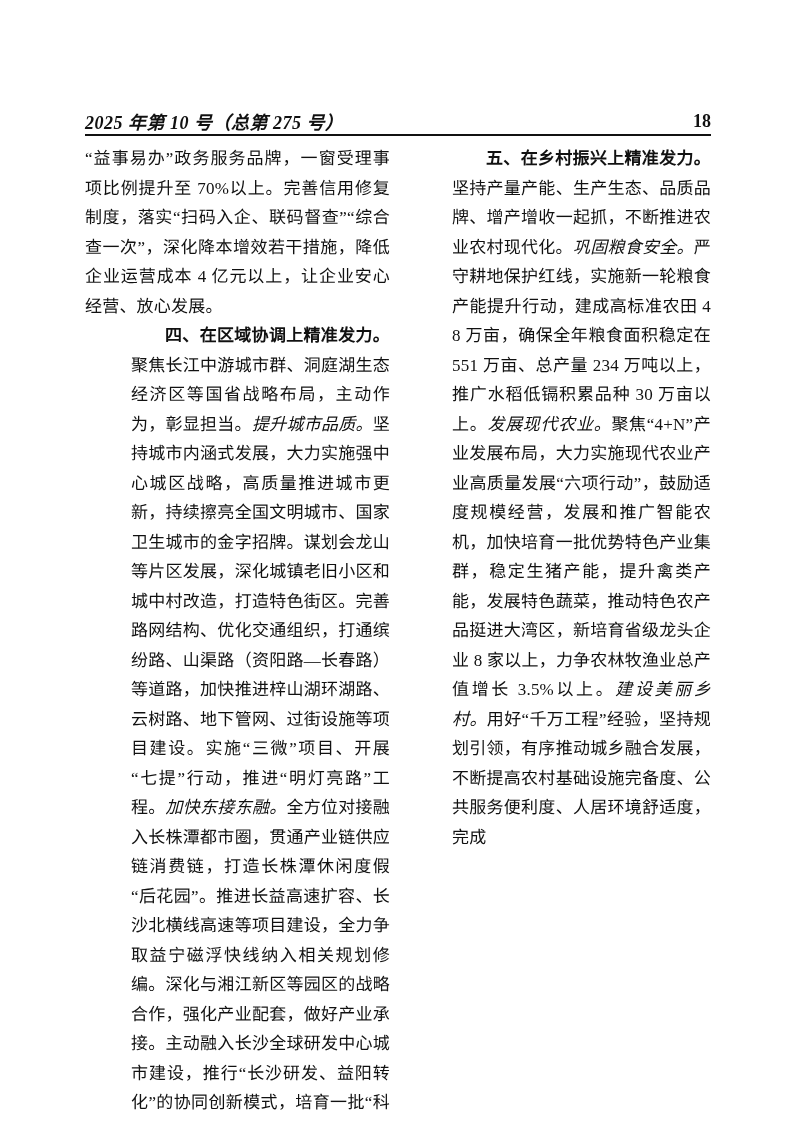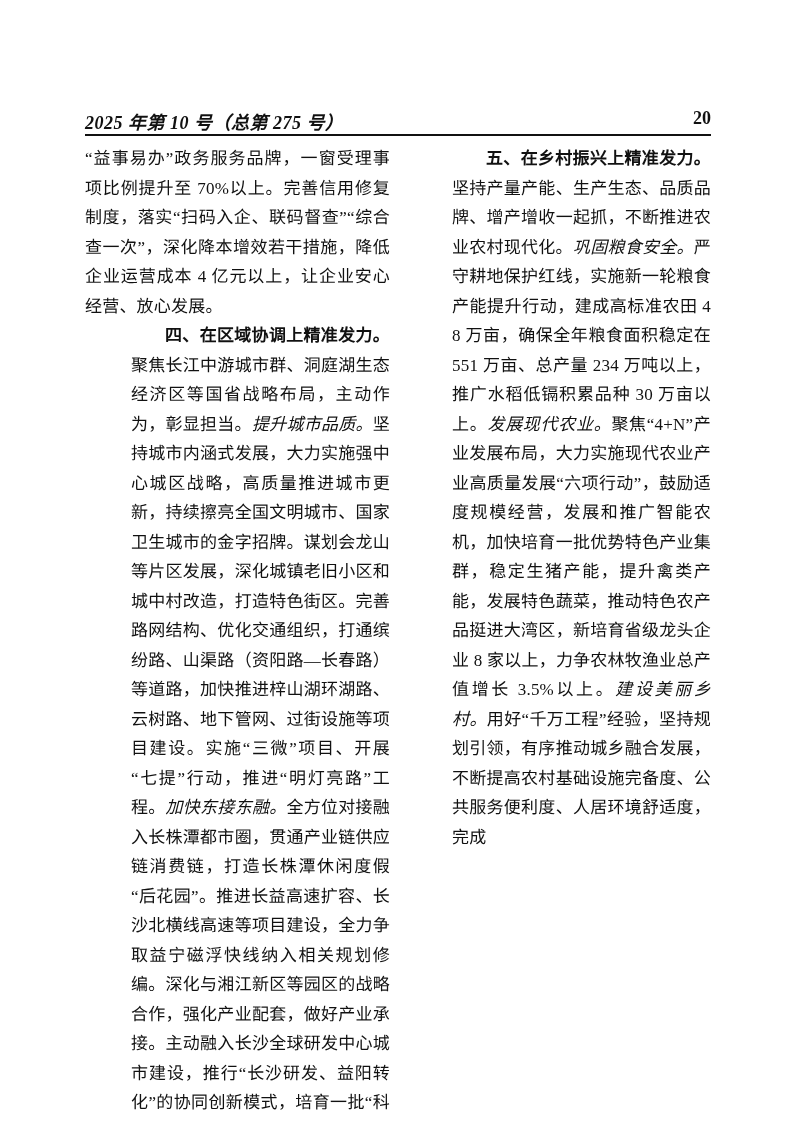--- a/index.html
+++ b/index.html
@@ -18,21 +18,21 @@
     box-sizing: border-box;
   }
   .header {
     position: absolute;
     left: 85px;
     top: 108px;
     width: 626px;
     height: 26px;
     display: flex;
     justify-content: space-between;
-    align-items: flex-start;
+    align-items: center;
   }
   .issue-label {
     font-size: 18px;
     font-weight: 700;
     font-style: italic;
     letter-spacing: 0.5px;
     white-space: nowrap;
   }
   .page-number {
     font-size: 18px;
@@ -82,21 +82,21 @@
     font-style: normal;
     font-weight: 400;
   }
 </style>
 </head>
 <body>
 
 <div class="page">
   <div class="header">
     <span class="issue-label">2025 年第 10 号（总第 275 号）</span>
-    <span class="page-number">20</span>
+    <span class="page-number">18</span>
   </div>
   <div class="header-rule"></div>
   <div class="columns">
     <div class="col">
         <p><span class="seg-normal">“益事易办”政务服务品牌，一窗受理事项比例提升至 70%以上。完善信用修复制度，落实“扫码入企、联码督查”“综合查一次”，深化降本增效若干措施，降低企业运营成本 4 亿元以上，让企业安心经营、放心发展。</span></p>
         <p class="indent"><span class="seg-bold">四、在区域协调上精准发力。</span><span class="seg-normal">聚焦长江中游城市群、洞庭湖生态经济区等国省战略布局，主动作为，彰显担当。</span><span class="seg-kai">提升城市品质。</span><span class="seg-normal">坚持城市内涵式发展，大力实施强中心城区战略，高质量推进城市更新，持续擦亮全国文明城市、国家卫生城市的金字招牌。谋划会龙山等片区发展，深化城镇老旧小区和城中村改造，打造特色街区。完善路网结构、优化交通组织，打通缤纷路、山渠路（资阳路—长春路）等道路，加快推进梓山湖环湖路、云树路、地下管网、过街设施等项目建设。实施“三微”项目、开展“七提”行动，推进“明灯亮路”工程。</span><span class="seg-kai">加快东接东融。</span><span class="seg-normal">全方位对接融入长株潭都市圈，贯通产业链供应链消费链，打造长株潭休闲度假“后花园”。推进长益高速扩容、长沙北横线高速等项目建设，全力争取益宁磁浮快线纳入相关规划修编。深化与湘江新区等园区的战略合作，强化产业配套，做好产业承接。主动融入长沙全球研发中心城市建设，推行“长沙研发、益阳转化”的协同创新模式，培育一批“科创飞地”。</span><span class="seg-kai">繁荣县域经济。</span></p>
       </div>
     <div class="col">
         <p class="indent"><span class="seg-bold">五、在乡村振兴上精准发力。</span><span class="seg-normal">坚持产量产能、生产生态、品质品牌、增产增收一起抓，不断推进农业农村现代化。</span><span class="seg-kai">巩固粮食安全。</span><span class="seg-normal">严守耕地保护红线，实施新一轮粮食产能提升行动，建成高标准农田 48 万亩，确保全年粮食面积稳定在 551 万亩、总产量 234 万吨以上，推广水稻低镉积累品种 30 万亩以上。</span><span class="seg-kai">发展现代农业。</span><span class="seg-normal">聚焦“4+N”产业发展布局，大力实施现代农业产业高质量发展“六项行动”，鼓励适度规模经营，发展和推广智能农机，加快培育一批优势特色产业集群，稳定生猪产能，提升禽类产能，发展特色蔬菜，推动特色农产品挺进大湾区，新培育省级龙头企业 8 家以上，力争农林牧渔业总产值增长 3.5%以上。</span><span class="seg-kai">建设美丽乡村。</span><span class="seg-normal">用好“千万工程”经验，坚持规划引领，有序推动城乡融合发展，不断提高农村基础设施完备度、公共服务便利度、人居环境舒适度，完成</span></p>
       </div>

